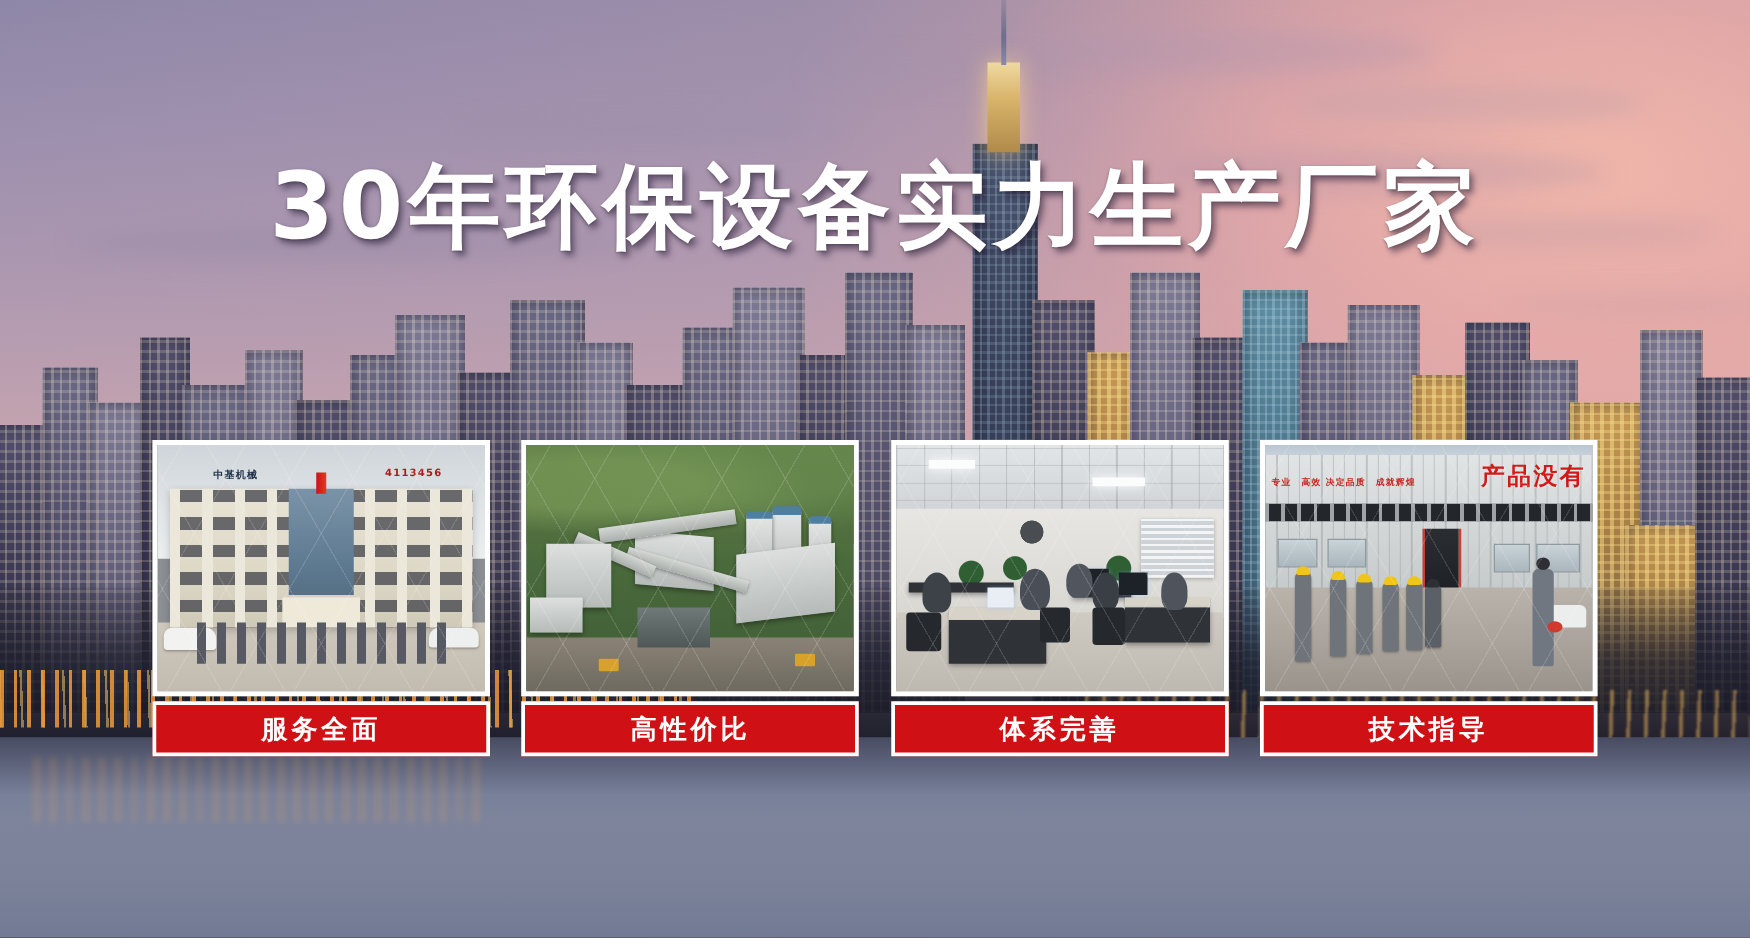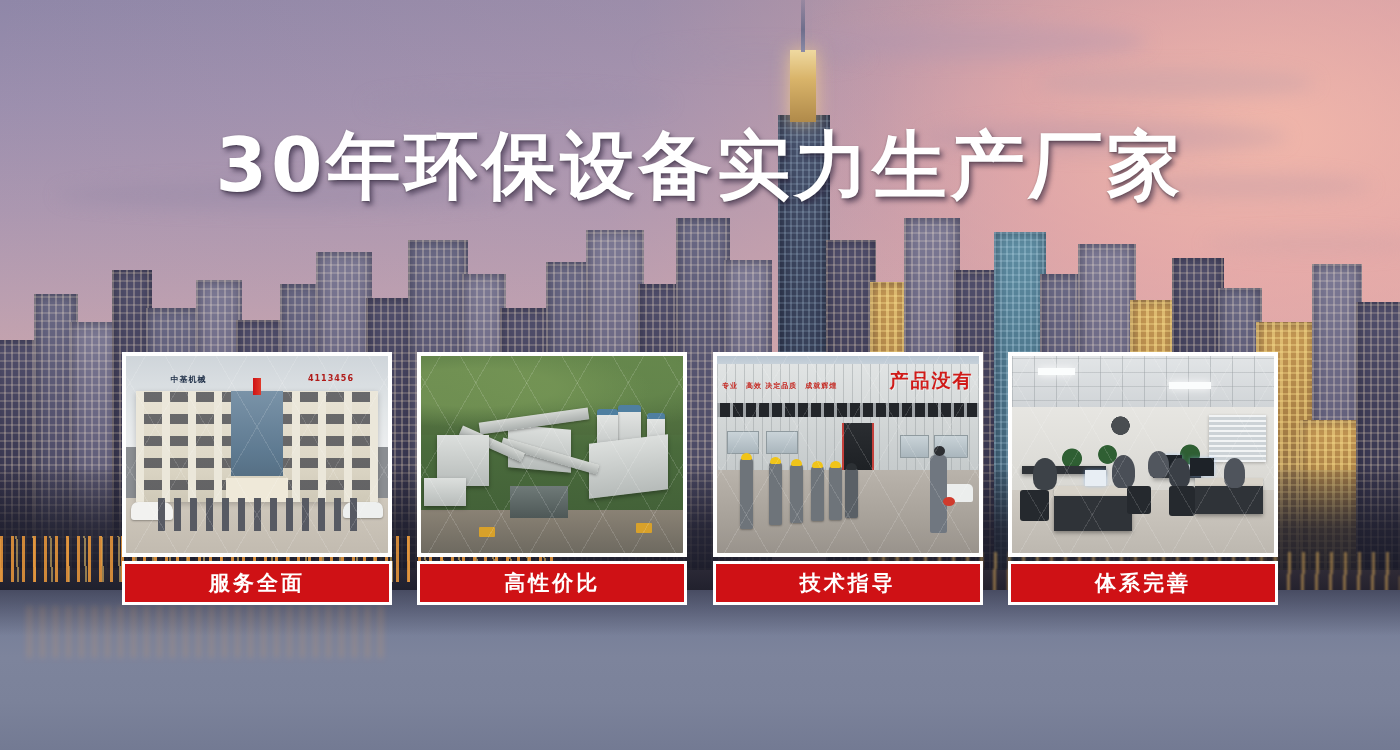--- a/index.html
+++ b/index.html
@@ -488,59 +488,20 @@
           <div class="pl-mach" style="right:12%; bottom:10%; width:6%; height:5%;"></div>
         </div>
         <div class="wm"></div>
       </div>
       <div class="caption">高性价比</div>
     </div>
 
     <div class="card">
       <div class="photo">
         <div class="photo-inner">
-          <div class="fw-sky"></div>
-          <div class="fw-wall"></div>
-          <div class="fw-sign">产品没有</div>
-          <div class="fw-sign2">专业　高效
-决定品质　成就辉煌</div>
-          <div class="fw-strip"></div>
-          <div class="fw-door"></div>
-          <div class="fw-win" style="left:4%;  top:38%; width:12%; height:12%;"></div>
-          <div class="fw-win" style="left:19%; top:38%; width:12%; height:12%;"></div>
-          <div class="fw-win" style="right:4%; top:40%; width:13%; height:12%;"></div>
-          <div class="fw-win" style="right:19%;top:40%; width:11%; height:12%;"></div>
-          <div class="fw-ground"></div>
-          <div class="fw-car"></div>
-
-          <div class="worker" style="left:9%;  bottom:12%; height:36%;"></div>
-          <div class="helmet" style="left:9.4%;bottom:47%;"></div>
-          <div class="worker" style="left:20%; bottom:14%; height:32%;"></div>
-          <div class="helmet" style="left:20.4%;bottom:45%;"></div>
-          <div class="worker" style="left:28%; bottom:15%; height:30%;"></div>
-          <div class="helmet" style="left:28.4%;bottom:44%;"></div>
-          <div class="worker" style="left:36%; bottom:16%; height:28%;"></div>
-          <div class="helmet" style="left:36.4%;bottom:43%;"></div>
-          <div class="worker" style="left:43%; bottom:17%; height:27%;"></div>
-          <div class="helmet" style="left:43.4%;bottom:43%;"></div>
-          <div class="worker" style="left:49%; bottom:18%; height:25%; background:#5a6066;"></div>
-          <div class="helmet" style="left:49.4%;bottom:42%; background:#2c3034;"></div>
-
-          <div class="boss" style="right:12%; bottom:10%; height:40%;"></div>
-          <div class="boss-head" style="right:13%; bottom:49%;"></div>
-          <div class="redhat" style="right:9%;  bottom:24%;"></div>
-        </div>
-        <div class="wm"></div>
-      </div>
-      <div class="caption">技术指导</div>
-    </div>
-
-    <div class="card">
-      <div class="photo">
-        <div class="photo-inner">
           <div class="of-ceil"></div>
           <div class="of-lamp" style="left:10%; top:6%;  width:14%; height:3.5%;"></div>
           <div class="of-lamp" style="left:60%; top:13%; width:16%; height:4%;"></div>
           <div class="of-wall"></div>
           <div class="of-decal"></div>
           <div class="of-blind"></div>
           <div class="of-floor"></div>
           <div class="of-plant" style="left:18%; top:46%; width:10%; height:12%;"></div>
           <div class="of-plant" style="left:32%; top:44%; width:9%;  height:12%;"></div>
           <div class="of-plant" style="left:63%; top:44%; width:10%; height:12%;"></div>
@@ -560,14 +521,53 @@
           <div class="of-pers" style="left:81%; top:52%; width:8%;  height:15%; background:#4f545c;"></div>
           <div class="of-chair" style="left:3%;  top:68%; width:11%; height:16%;"></div>
           <div class="of-chair" style="left:44%; top:66%; width:9%;  height:14%;"></div>
           <div class="of-chair" style="left:60%; top:66%; width:10%; height:15%;"></div>
         </div>
         <div class="wm"></div>
       </div>
       <div class="caption">体系完善</div>
     </div>
 
+    <div class="card">
+      <div class="photo">
+        <div class="photo-inner">
+          <div class="fw-sky"></div>
+          <div class="fw-wall"></div>
+          <div class="fw-sign">产品没有</div>
+          <div class="fw-sign2">专业　高效
+决定品质　成就辉煌</div>
+          <div class="fw-strip"></div>
+          <div class="fw-door"></div>
+          <div class="fw-win" style="left:4%;  top:38%; width:12%; height:12%;"></div>
+          <div class="fw-win" style="left:19%; top:38%; width:12%; height:12%;"></div>
+          <div class="fw-win" style="right:4%; top:40%; width:13%; height:12%;"></div>
+          <div class="fw-win" style="right:19%;top:40%; width:11%; height:12%;"></div>
+          <div class="fw-ground"></div>
+          <div class="fw-car"></div>
+
+          <div class="worker" style="left:9%;  bottom:12%; height:36%;"></div>
+          <div class="helmet" style="left:9.4%;bottom:47%;"></div>
+          <div class="worker" style="left:20%; bottom:14%; height:32%;"></div>
+          <div class="helmet" style="left:20.4%;bottom:45%;"></div>
+          <div class="worker" style="left:28%; bottom:15%; height:30%;"></div>
+          <div class="helmet" style="left:28.4%;bottom:44%;"></div>
+          <div class="worker" style="left:36%; bottom:16%; height:28%;"></div>
+          <div class="helmet" style="left:36.4%;bottom:43%;"></div>
+          <div class="worker" style="left:43%; bottom:17%; height:27%;"></div>
+          <div class="helmet" style="left:43.4%;bottom:43%;"></div>
+          <div class="worker" style="left:49%; bottom:18%; height:25%; background:#5a6066;"></div>
+          <div class="helmet" style="left:49.4%;bottom:42%; background:#2c3034;"></div>
+
+          <div class="boss" style="right:12%; bottom:10%; height:40%;"></div>
+          <div class="boss-head" style="right:13%; bottom:49%;"></div>
+          <div class="redhat" style="right:9%;  bottom:24%;"></div>
+        </div>
+        <div class="wm"></div>
+      </div>
+      <div class="caption">技术指导</div>
+    </div>
+
   </div>
 </div>
 
 </body></html>

